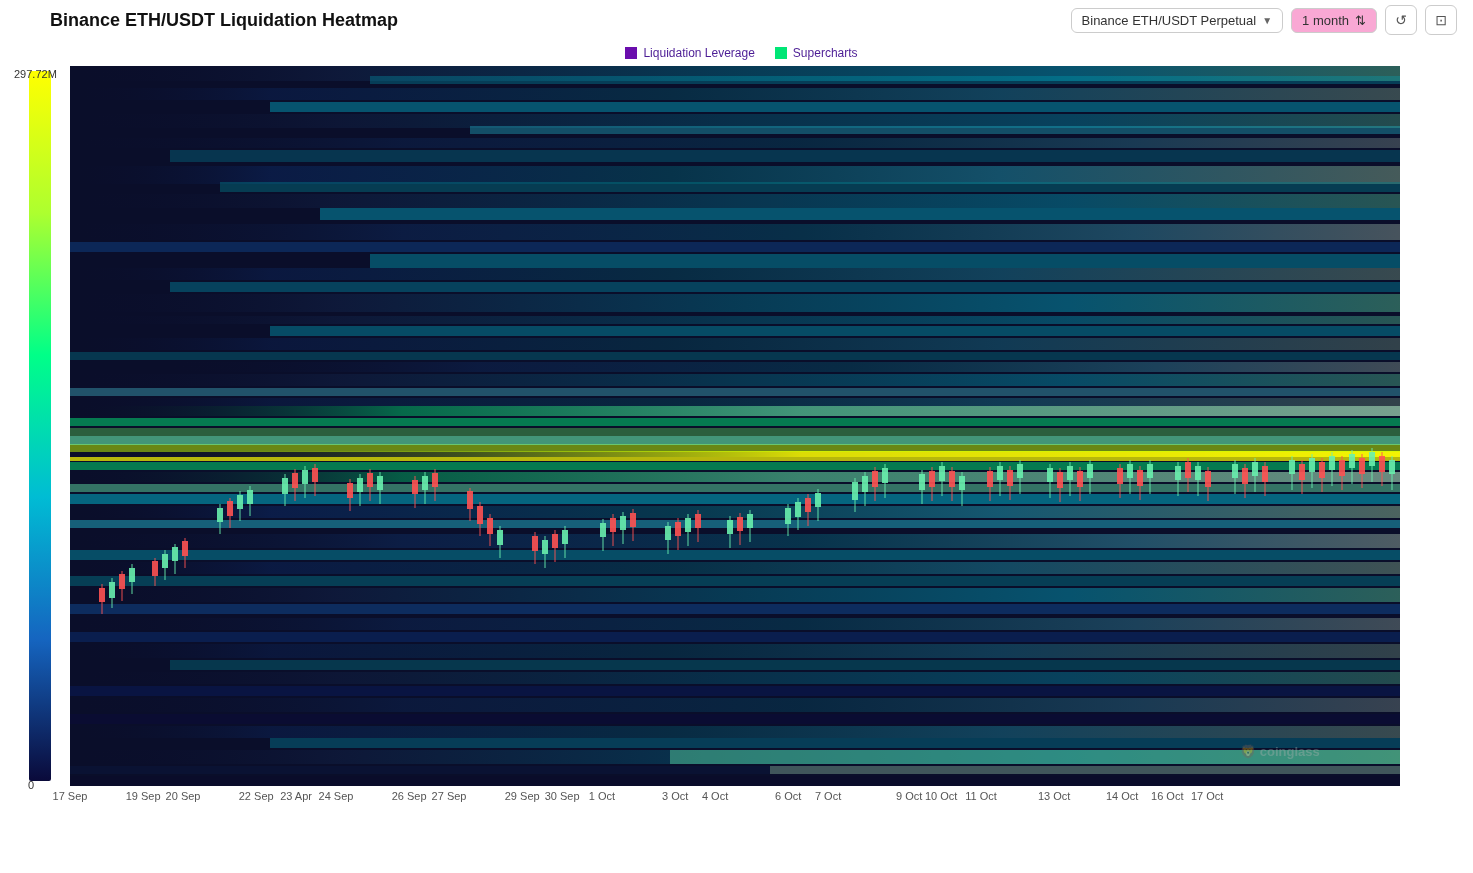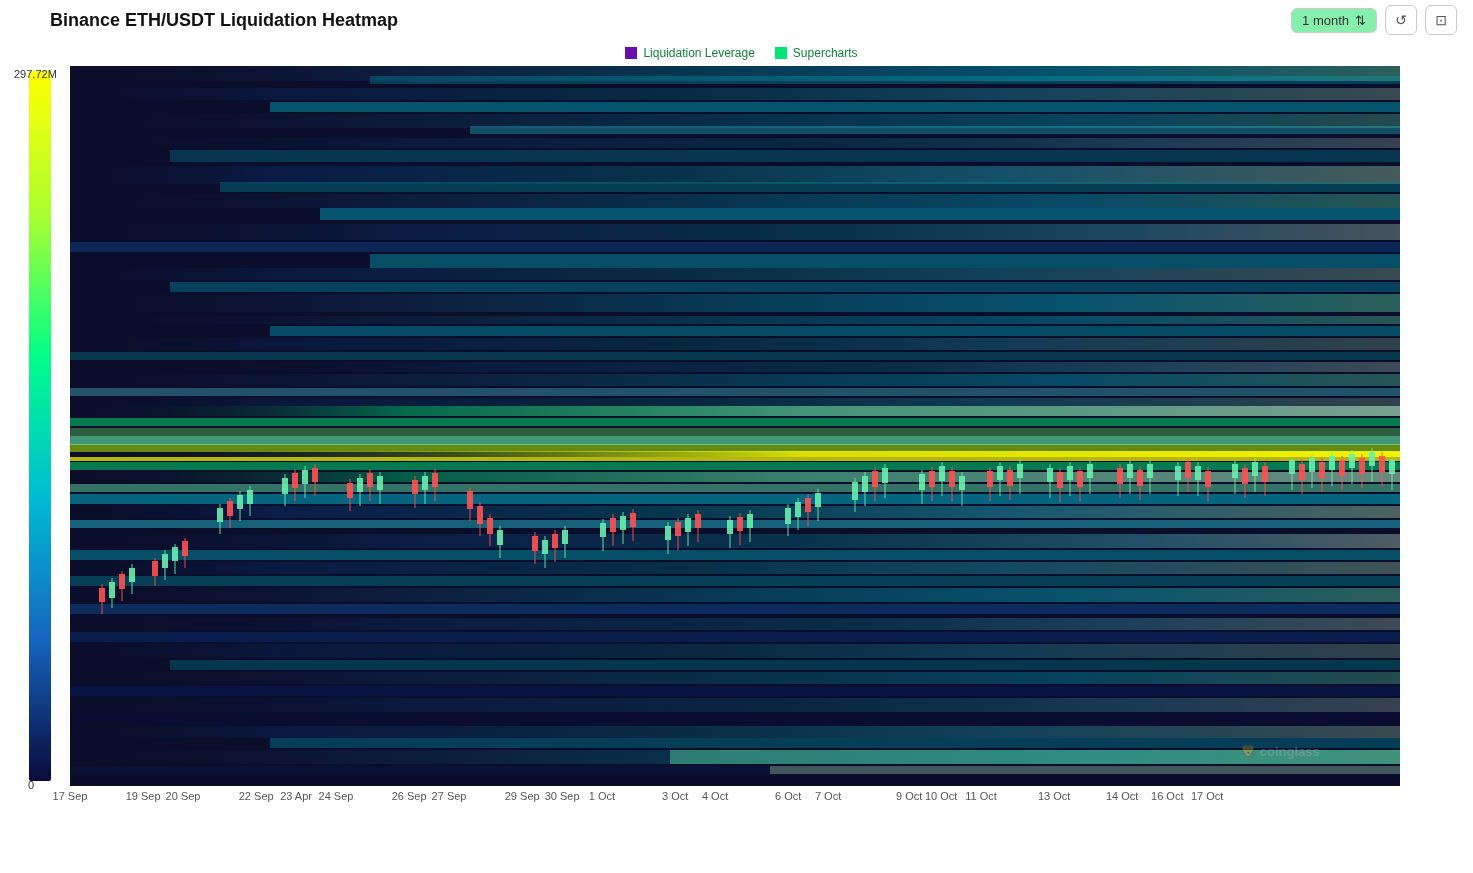--- a/index.html
+++ b/index.html
@@ -46,21 +46,21 @@
     }
     .time-selector {
       display: flex;
       align-items: center;
       border: 1px solid #ccc;
       border-radius: 6px;
       padding: 4px 10px;
       font-size: 13px;
       color: #333;
       cursor: pointer;
-      background: #86efac;
+      background: #f9a8d4;
       gap: 6px;
     }
     .icon-btn {
       border: 1px solid #ccc;
       border-radius: 6px;
       width: 32px;
       height: 30px;
       display: flex;
       align-items: center;
       justify-content: center;
@@ -69,21 +69,21 @@
       color: #555;
       font-size: 14px;
     }
     .legend {
       display: flex;
       align-items: center;
       justify-content: center;
       gap: 20px;
       height: 26px;
       font-size: 12px;
-      color: #15803d;
+      color: #4c1d95;
     }
     .legend-item {
       display: flex;
       align-items: center;
       gap: 6px;
     }
     .legend-swatch {
       width: 12px;
       height: 12px;
     }
@@ -153,20 +153,24 @@
     }
   </style>
 </head>
 <body>
 
 <div class="outer-container">
 
   <div class="header">
     <span class="title">Binance ETH/USDT Liquidation Heatmap</span>
     <div class="controls">
+      <div class="exchange-selector">
+        <span>Binance ETH/USDT Perpetual</span>
+        <span class="arrow">▼</span>
+      </div>
       <div class="time-selector">
         <span>1 month</span>
         <span class="arrow">⇅</span>
       </div>
       <div class="icon-btn">
         <span>↺</span>
       </div>
       <div class="icon-btn">
         <span>⊡</span>
       </div>

